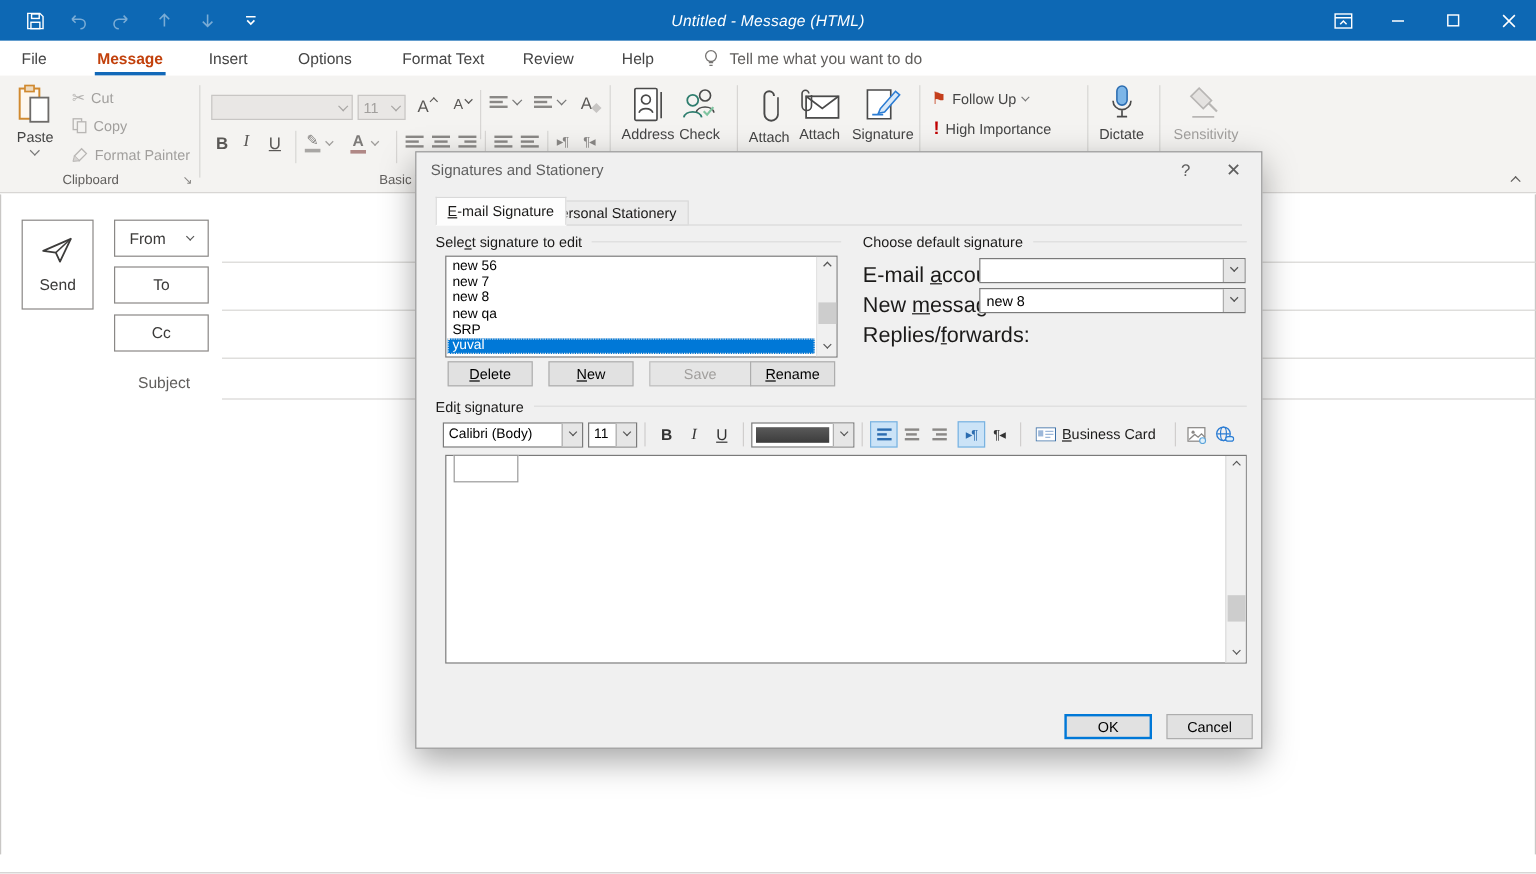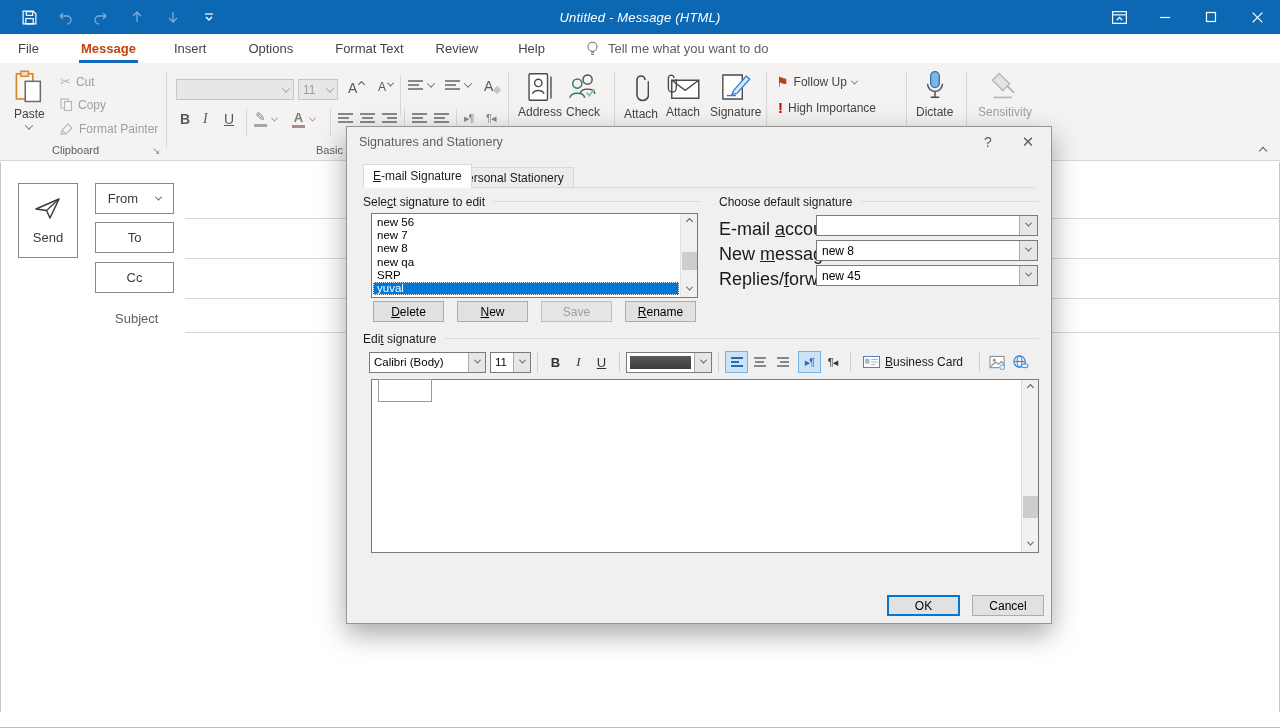--- a/index.html
+++ b/index.html
@@ -496,44 +496,38 @@
           </span>
         <span class="vs-thumb" style="top:38px;height:18px;"></span>
         <span class="vs-btn" style="bottom:0;">
             <span class="chev" style="width:5px;height:5px;margin-top:-3px;"></span>
           </span>
       </div>
     </div>
 
     <div class="win-btn" style="left:26px;top:174px;width:71px;"><u>D</u>elete</div>
     <div class="win-btn" style="left:110px;top:174px;width:71px;"><u>N</u>ew</div>
-    <div class="win-btn disabled" style="left:194px;top:174px;width:71px;">Save</div>
+    <div class="win-btn disabled" style="left:194px;top:174px;width:85px;">Save</div>
     <div class="win-btn" style="left:278px;top:174px;width:71px;"><u>R</u>ename</div>
 
     <span class="rowlabel" style="left:372px;top:92px;">E-mail <u>a</u>ccount:</span>
     <div class="combo" style="left:469px;top:88px;width:222px;">
       <span class="ctext"></span>
       <span class="cbtn">
           <span class="chev" style="width:5px;height:5px;margin-top:-2px;"></span>
         </span>
     </div>
     <span class="rowlabel" style="left:372px;top:117px;">New <u>m</u>essages:</span>
     <div class="combo" style="left:469px;top:113px;width:222px;">
       <span class="ctext">new 8</span>
       <span class="cbtn">
           <span class="chev" style="width:5px;height:5px;margin-top:-2px;"></span>
         </span>
     </div>
     <span class="rowlabel" style="left:372px;top:142px;">Replies/<u>f</u>orwards:</span>
-    <div class="combo" style="left:469px;top:138px;width:222px;">
-      <span class="ctext">new 45</span>
-      <span class="cbtn">
-          <span class="chev" style="width:5px;height:5px;margin-top:-2px;"></span>
-        </span>
-    </div>
 
     <span class="sect-label" style="left:16px;top:205px;">Edi<u>t</u> signature</span>
     <div class="sect-line" style="left:98px;top:211px;width:594px;"></div>
 
     <div class="etb">
       <div class="combo2" style="width:117px;">
         <span class="ctext" style="flex:1;">Calibri (Body)</span>
         <span class="cbtn">
             <span class="chev" style="width:5px;height:5px;margin-top:-2px;"></span>
           </span>

